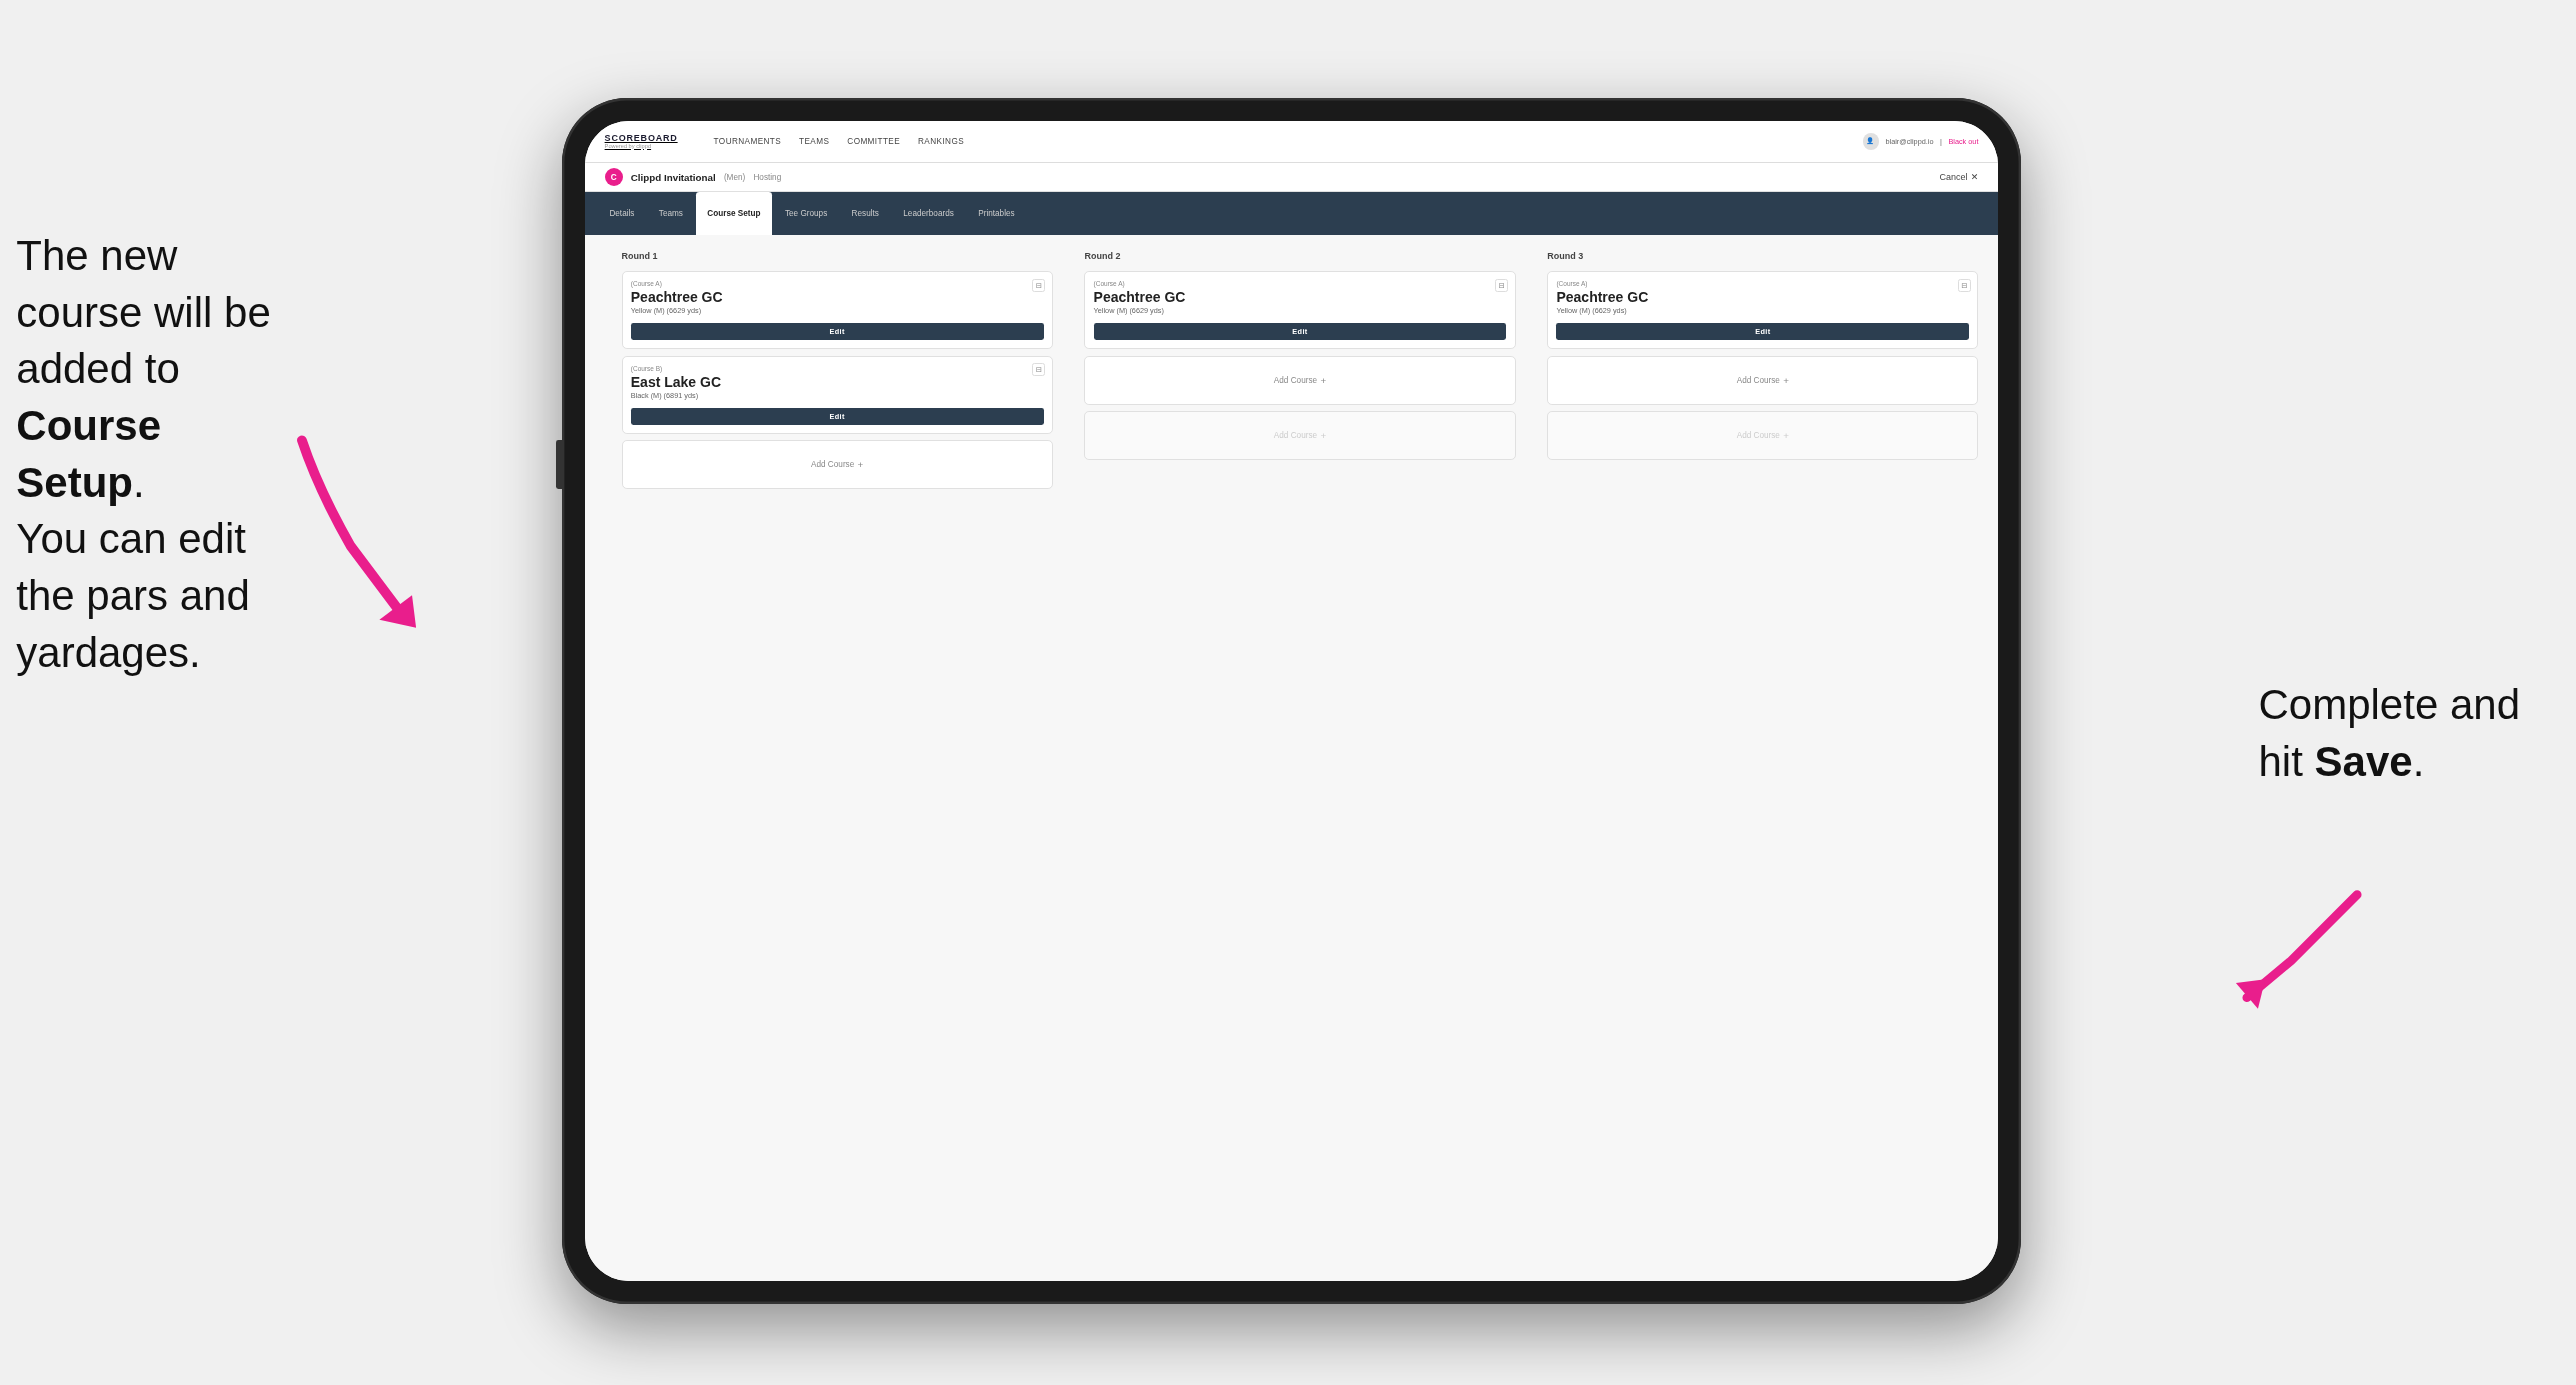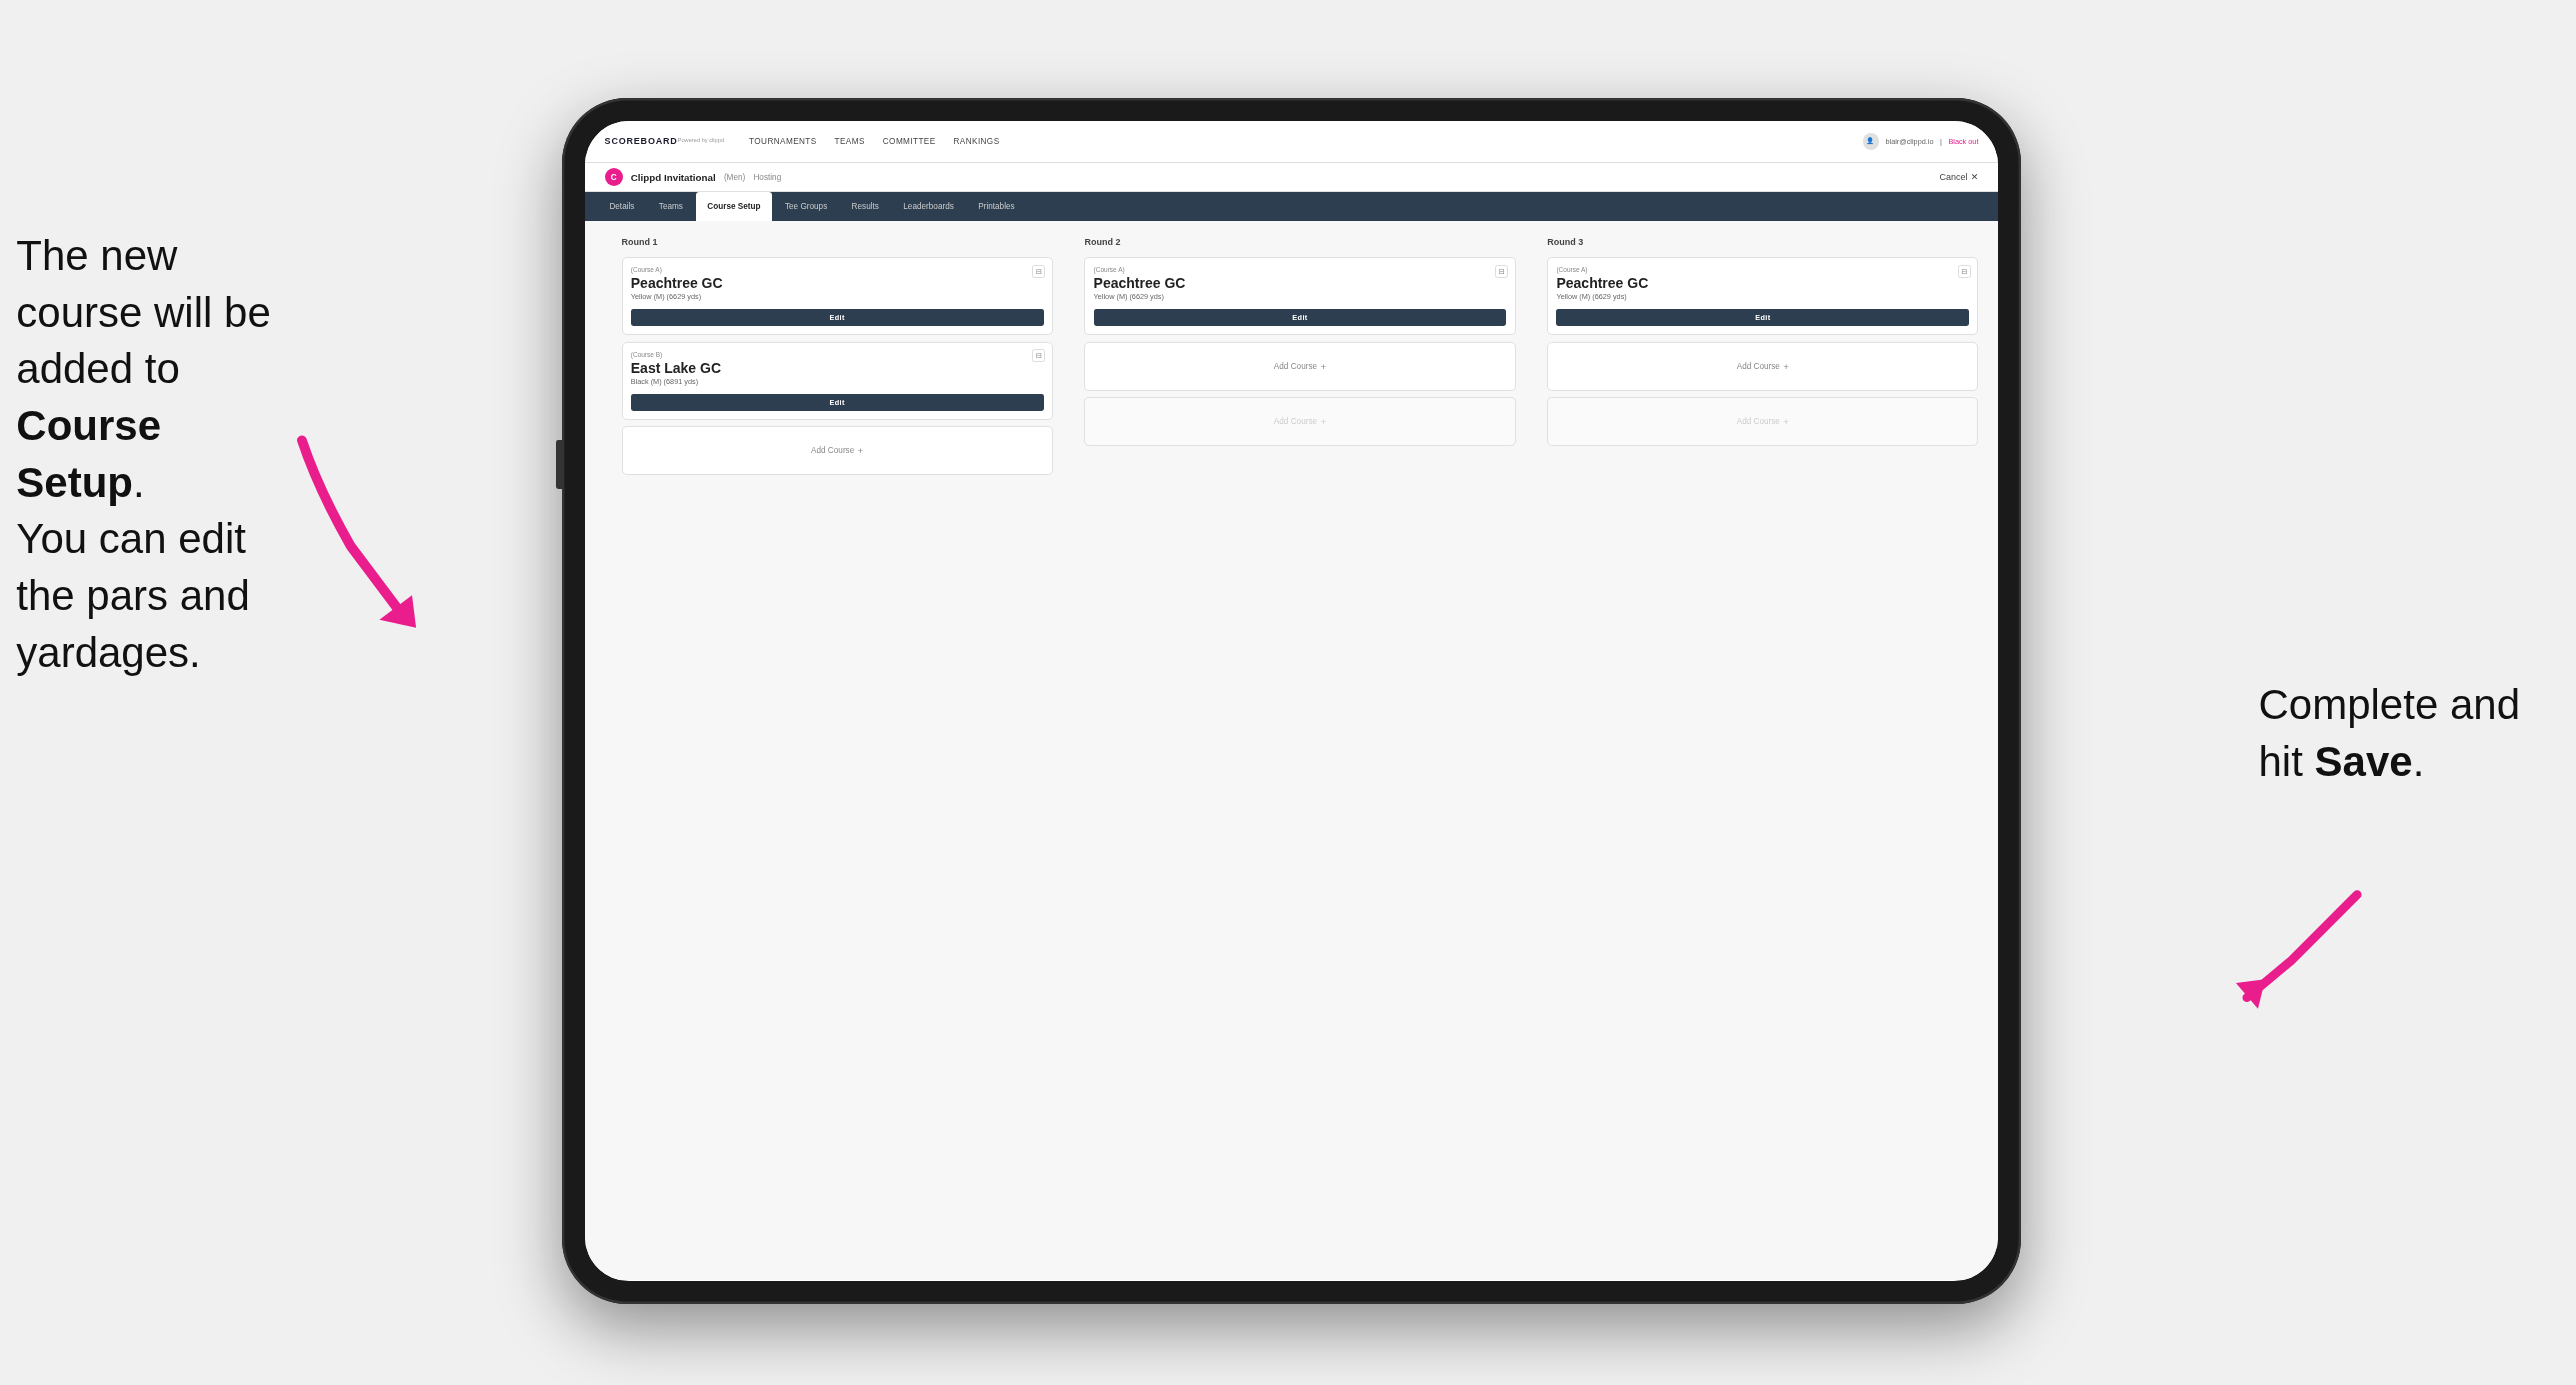--- a/index.html
+++ b/index.html
@@ -96,22 +96,23 @@
       border-bottom: 0.8px solid #ddd;
       padding: 0 19.6px;
       height: 42px;
       display: flex;
       align-items: center;
       gap: 23px;
     }
 
     .scoreboard-logo {
       display: flex;
-      flex-direction: row;
-      margin-right: 2px;
+      flex-direction: column;
+      margin-right: 13px;
+      text-decoration: underline;
     }
     .scoreboard-logo .logo-title {
       font-size: 9px;
       font-weight: 800;
       letter-spacing: 0.8px;
       color: #1a1a2e;
       line-height: 1;
     }
     .scoreboard-logo .logo-sub {
       font-size: 5.7px;
@@ -199,21 +200,21 @@
       cursor: pointer;
       display: flex;
       align-items: center;
       gap: 3.3px;
       margin-left: 48px;
     }
 
     
     .sub-nav {
       background: #2c3e50;
-      height: 29px;
+      height: 43px;
       display: flex;
       align-items: stretch;
       padding: 0 13px;
       gap: 1.6px;
     }
     .sub-nav-tab {
       padding: 0 11.4px;
       font-size: 8.2px;
       color: #ccc;
       cursor: pointer;

